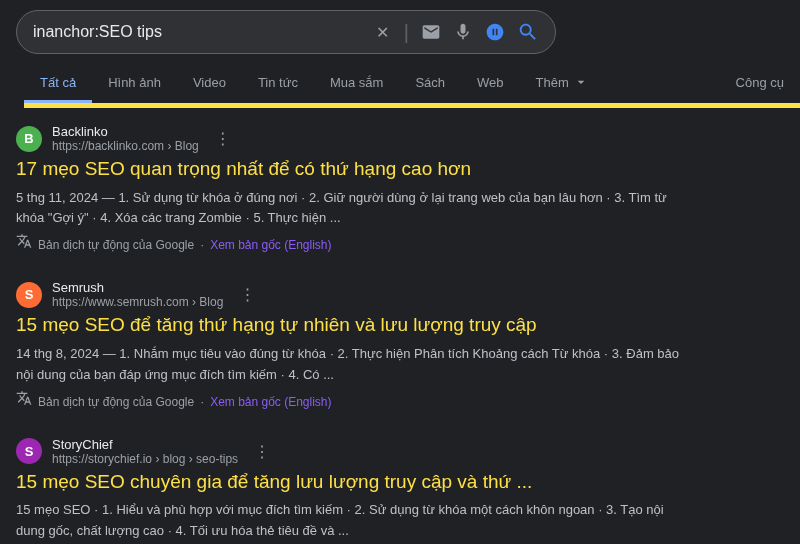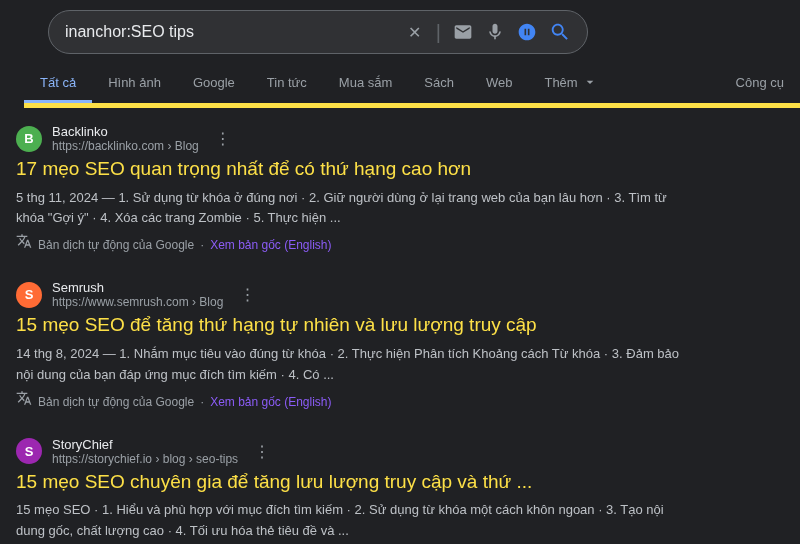--- a/index.html
+++ b/index.html
@@ -186,21 +186,20 @@
       color: #9aa0a6;
       font-size: 16px;
     }
 
     
     .search-bar-wrapper {
       display: flex;
       align-items: center;
       gap: 14px;
       padding: 10px 16px;
-      margin-left: 32px;
     }
   </style>
 </head>
 <body>
 
 <div class="search-bar-wrapper">
   <div class="search-bar">
     <input class="search-input-text" type="text" value="inanchor:SEO tips" style="">
     <div class="search-icons">
       <span class="x-icon search-icon-btn">✕</span>
@@ -225,21 +224,21 @@
           <path d="M15.5 14h-.79l-.28-.27C15.41 12.59 16 11.11 16 9.5 16 5.91 13.09 3 9.5 3S3 5.91 3 9.5 5.91 16 9.5 16c1.61 0 3.09-.59 4.23-1.57l.27.28v.79l5 4.99L20.49 19l-4.99-5zm-6 0C7.01 14 5 11.99 5 9.5S7.01 5 9.5 5 14 7.01 14 9.5 11.99 14 9.5 14z"></path>
         </svg>
       </span>
     </div>
   </div>
 </div>
 
 <nav class="nav-tabs">
   <a class="nav-tab active">Tất cả</a>
   <a class="nav-tab">Hình ảnh</a>
-  <a class="nav-tab">Google</a>
+  <a class="nav-tab">Video</a>
   <a class="nav-tab">Tin tức</a>
   <a class="nav-tab">Mua sắm</a>
   <a class="nav-tab">Sách</a>
   <a class="nav-tab">Web</a>
   <a class="nav-tab" style="display:flex;align-items:center;gap:4px;">
     <span>Thêm</span>
     <svg width="16" height="16" viewBox="0 0 24 24" fill="#9aa0a6">
         <path d="M7 10l5 5 5-5z"></path>
       </svg>
   </a>

